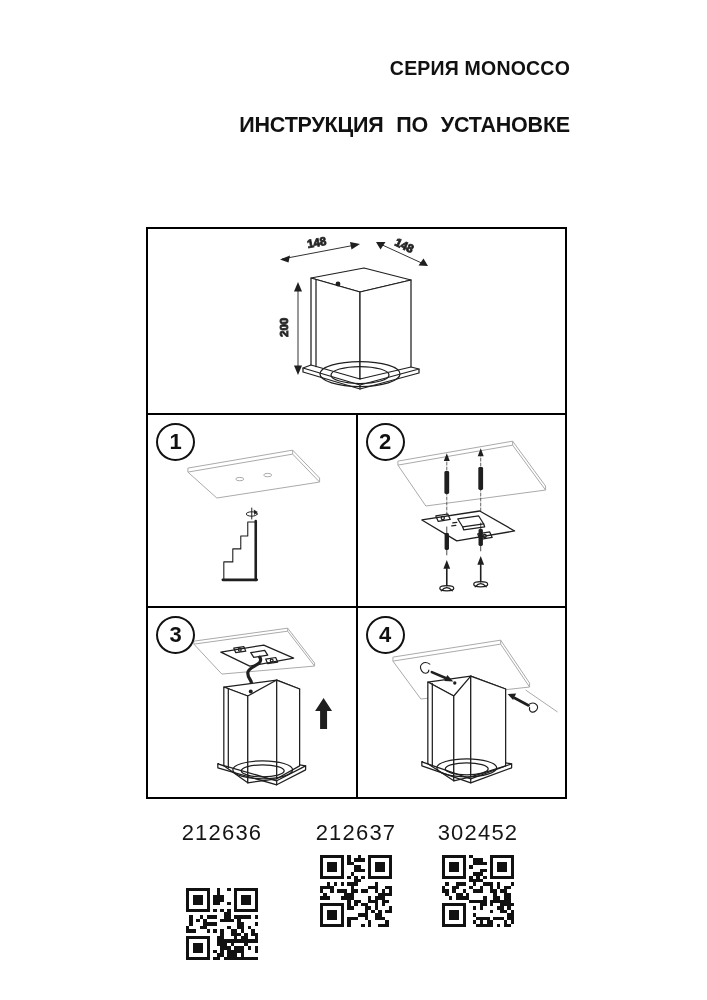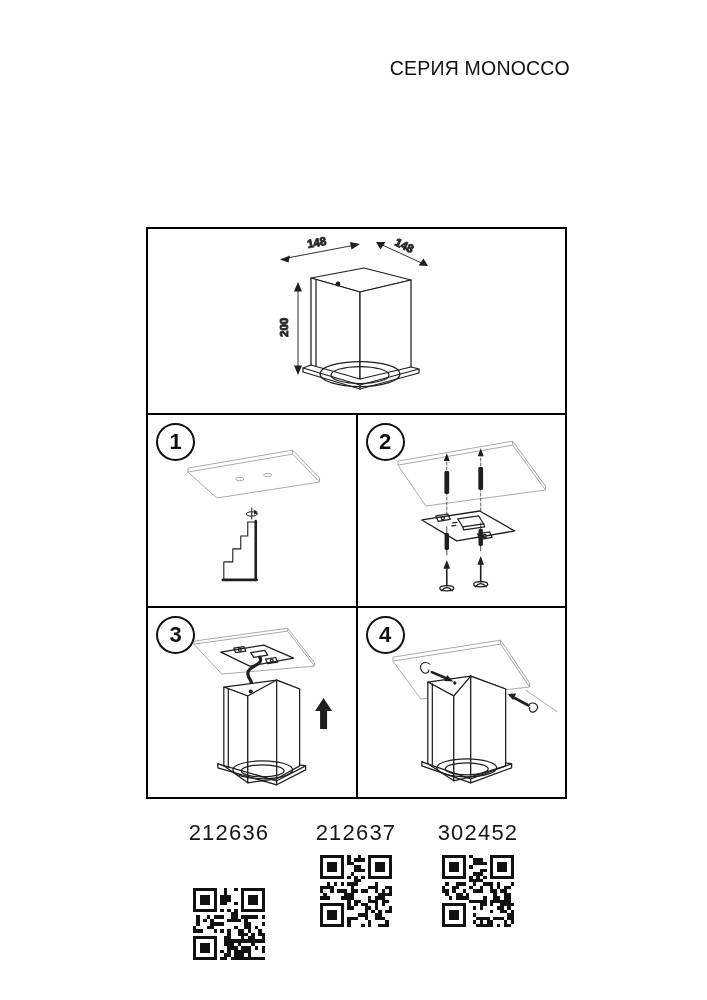--- a/index.html
+++ b/index.html
@@ -3,21 +3,21 @@
 <meta charset="utf-8">
 <style>
   html,body{margin:0;padding:0;}
   body{
     width:707px;height:1000px;position:relative;overflow:hidden;
     background:#ffffff;color:#111;
     font-family:"Liberation Sans","DejaVu Sans",sans-serif;
   }
   
   .hdr{position:absolute;top:54px;right:137px;text-align:right;}
-  .hdr-line{font-size:19.5px;font-weight:normal;line-height:28px;letter-spacing:.2px;white-space:nowrap;}
+  .hdr-line{font-size:19.5px;font-weight:bold;line-height:28px;letter-spacing:.2px;white-space:nowrap;}
   .hdr-title{margin-top:30px;font-size:21.5px;font-weight:bold;line-height:27px;letter-spacing:-.2px;white-space:nowrap;}
   .hdr-title .w1{word-spacing:7px;}
   
   .grid{
     position:absolute;left:146px;top:227px;width:421px;height:572px;
     border:2px solid #000;box-sizing:border-box;
     display:grid;grid-template-columns:209.5px 1fr;grid-template-rows:186px 193px 1fr;
   }
   .cell{position:relative;box-sizing:border-box;background:#fff;}
   .cell-product{grid-column:1/3;grid-row:1;border-bottom:2px solid #000;}
@@ -27,37 +27,38 @@
   .cell-s4{grid-column:2;grid-row:3;}
   .cell svg{display:block;width:100%;height:100%;}
   .badge{
     position:absolute;left:8px;top:8px;width:35px;height:34px;
     border:2px solid #111;border-radius:50%;
     display:flex;align-items:center;justify-content:center;
     font-size:22px;font-weight:bold;background:#fff;z-index:2;
   }
   
   .product-col{position:absolute;top:820px;width:124px;display:flex;flex-direction:column;align-items:center;}
-  .col-1{left:167px;gap:33px;} .col-2{left:294px;} .col-3{left:416px;}
+  .col-1{left:160px;gap:33px;} .col-2{left:294px;} .col-3{left:416px;}
   .article{font-size:22px;letter-spacing:1.2px;color:#151515;}
   .qr{margin-top:9px;width:72px;height:72px;}
   
   .draw{stroke:#1f1f1f;fill:none;stroke-width:1.25;stroke-linejoin:round;stroke-linecap:round;}
   .ghost{stroke:#aaaaaa;fill:none;stroke-width:1;stroke-linejoin:round;}
   .fillface{fill:#ffffff;}
   .solid{fill:#1f1f1f;stroke:none;}
   .dim{stroke:#333;stroke-width:1;fill:none;}
   .dimtxt{font-size:11.5px;font-weight:bold;fill:#111;}
 </style>
 </head>
 <body>
 
 <div class="hdr">
   <div class="hdr-line">СЕРИЯ MONOCCO</div>
   <div class="hdr-title">
+    <div class="w1">ИНСТРУКЦИЯ ПО УСТАНОВКЕ</div>
   </div>
 </div>
 
 <div class="grid">
 
   <div class="cell cell-product">
     <svg viewBox="0 0 417 184">
 
       <g class="draw">
         <polygon class="fillface" points="163,49 216,39 263,51 212,63"></polygon>

